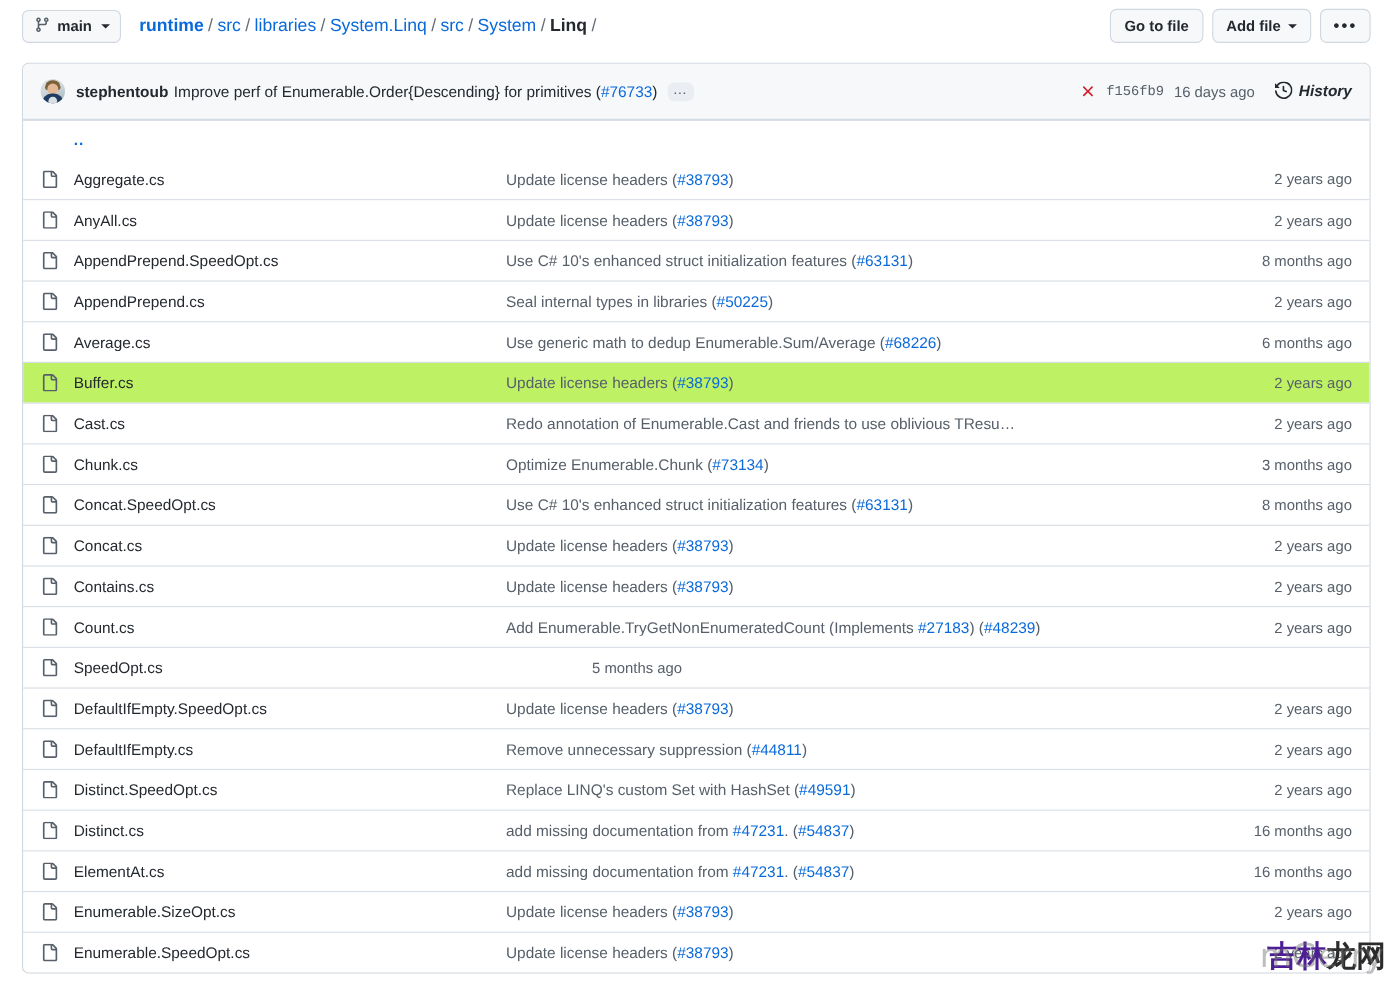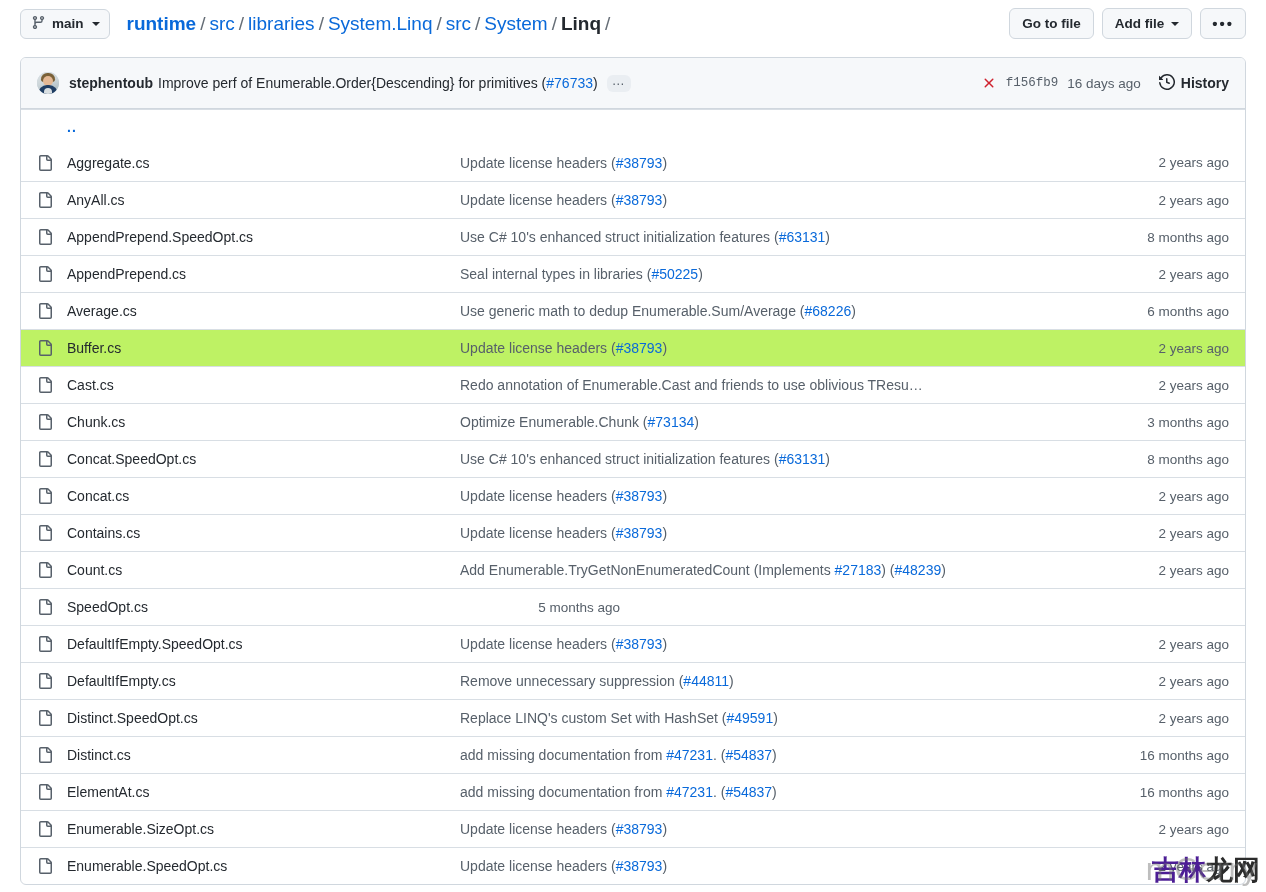--- a/index.html
+++ b/index.html
@@ -27,21 +27,21 @@
     font-size: 13.5px; font-weight: 600; color: #24292f;
     cursor: pointer;
   }
   .branch-btn .caret {
     width: 0; height: 0; margin-left: 2px;
     border-left: 4px solid transparent; border-right: 4px solid transparent;
     border-top: 4px solid #24292f;
   }
   .breadcrumb {
     margin-left: 17px;
-    font-size: 19px; color: #24292f;
+    font-size: 16px; color: #24292f;
     display: flex; align-items: center; white-space: nowrap; text-align: right;
   }
   .breadcrumb a { color: #0969da; text-decoration: none; font-weight: 600; cursor: pointer; }
   .breadcrumb a.plain { font-weight: 400; }
   .breadcrumb .sep { color: #656d76; margin: 0 4px; font-weight: 400; }
   .breadcrumb .current { font-weight: 600; color: #24292f; }
 
   .topbar-actions {
     position: absolute; right: 20px; top: 8px;
     display: flex; align-items: center; gap: 8px;
@@ -106,22 +106,22 @@
   .commit-right {
     margin-left: auto; display: flex; align-items: center; gap: 0;
   }
   .status-x { width: 16px; height: 16px; margin-right: 9px; display:block; }
   .commit-sha {
     font-family: Liberation Mono, monospace;
     font-size: 12.5px; color: #57606a; margin-right: 9px; cursor: pointer;
   }
   .commit-time { font-size: 13.5px; color: #57606a; margin-right: 18px; }
   .history-link {
-    display: flex; align-items: center; gap: 6px;
-    font-size: 14px; font-weight: 600; color: #24292f; cursor: pointer;
+    display: flex; gap: 6px;
+    font-size: 14px; font-weight: 600; color: #24292f; cursor: pointer; font-style: italic;
   }
 
   
   .row {
     display: flex; align-items: center;
     height: 37px;
     border-top: 1px solid #d8dee4;
     padding: 0 16px;
     font-size: 14px;
   }

